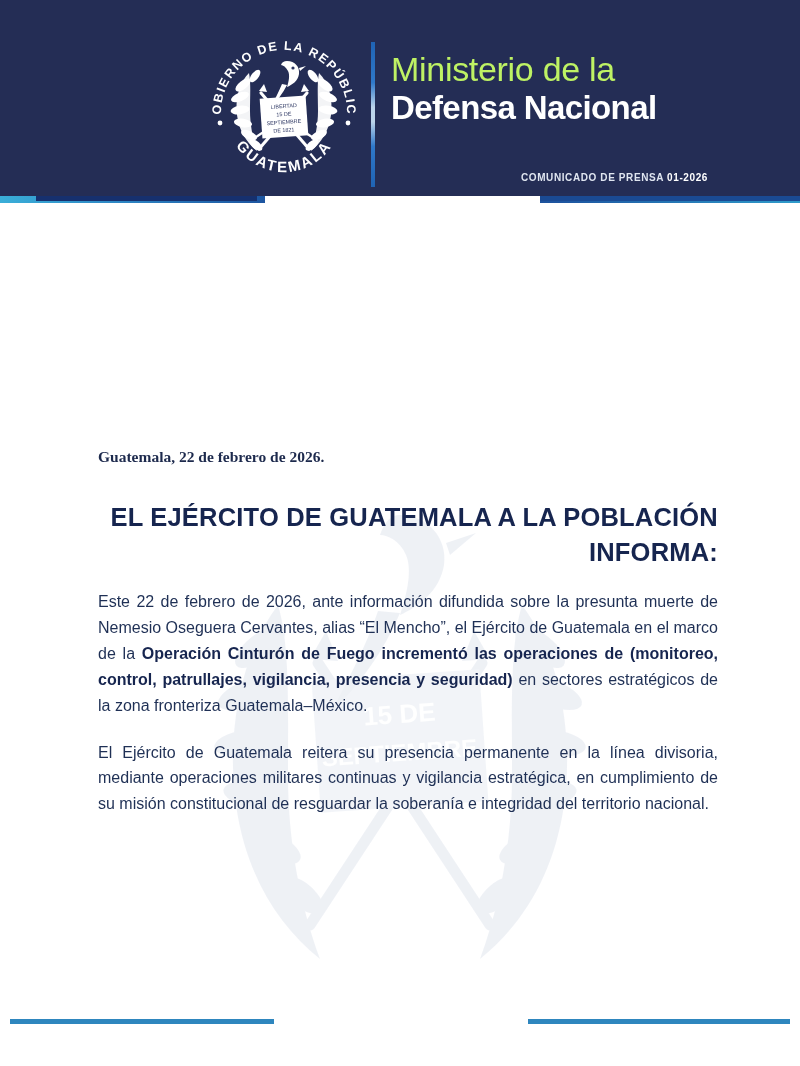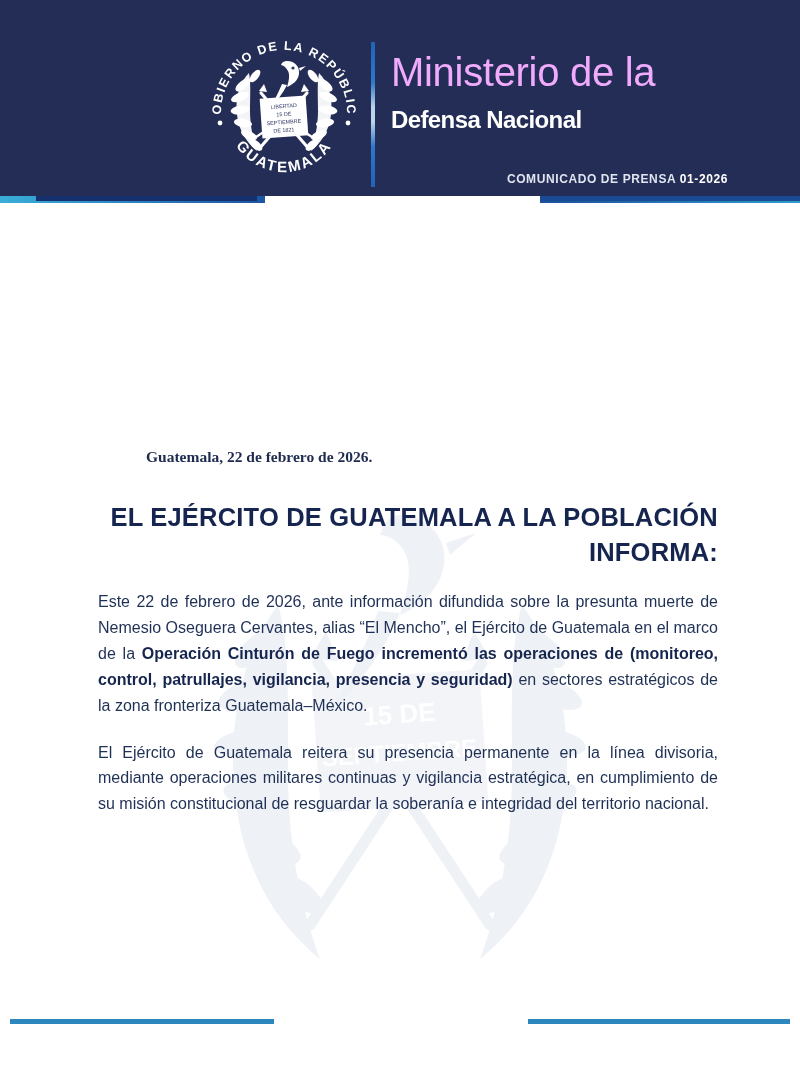--- a/index.html
+++ b/index.html
@@ -57,41 +57,41 @@
   }
 
   
   .ministry {
     position: absolute;
     left: 391px;
     top: 52px;
     line-height: 1.0;
   }
   .ministry-line1 {
-    font-size: 40px;
+    font-size: 34px;
     font-weight: 400;
-    color: #f0abfc;
+    color: #bef264;
     letter-spacing: -0.3px;
     white-space: nowrap;
   }
   .ministry-line2 {
-    font-size: 24px;
+    font-size: 33px;
     font-weight: 700;
     color: #ffffff;
     letter-spacing: -0.6px;
     white-space: nowrap;
-    margin-top: 16px;
+    margin-top: 5px;
   }
 
   
   .comunicado {
     position: absolute;
-    right: 72px;
+    right: 92px;
     top: 172px;
-    font-size: 12px;
+    font-size: 10px;
     font-weight: 700;
     color: #dfe5f0;
     letter-spacing: 0.6px;
     white-space: nowrap;
   }
   .comunicado .num {
     color: #ffffff;
     font-weight: 700;
   }
 
@@ -159,21 +159,20 @@
   }
   .dateline {
     position: absolute;
     left: 98px;
     top: 240px;
     font-family: "Liberation Serif", serif;
     font-size: 15.5px;
     font-weight: 700;
     color: #1d2a4d;
     white-space: nowrap;
-    margin-left: 48px;
   }
   .doc-title {
     position: absolute;
     left: 98px;
     top: 292px;
     width: 620px;
     text-align: right;
     font-size: 25.5px;
     font-weight: 700;
     color: #16254f;

